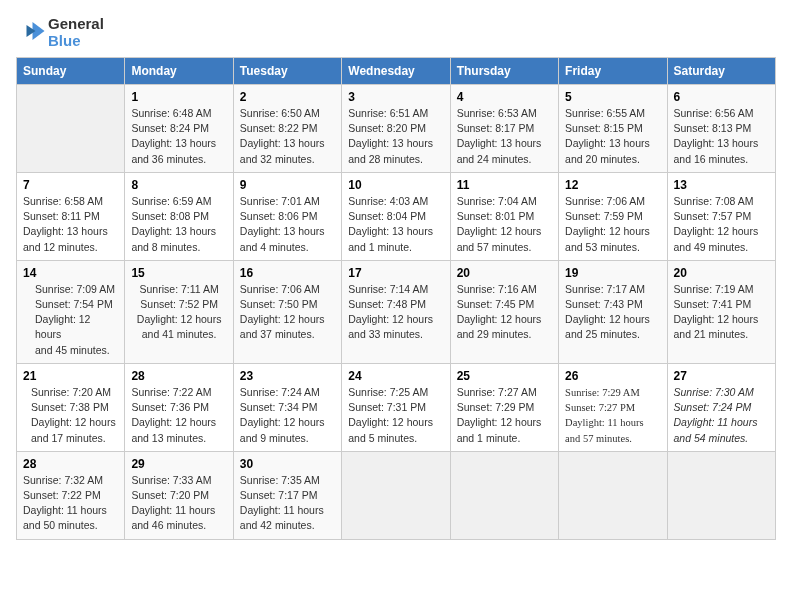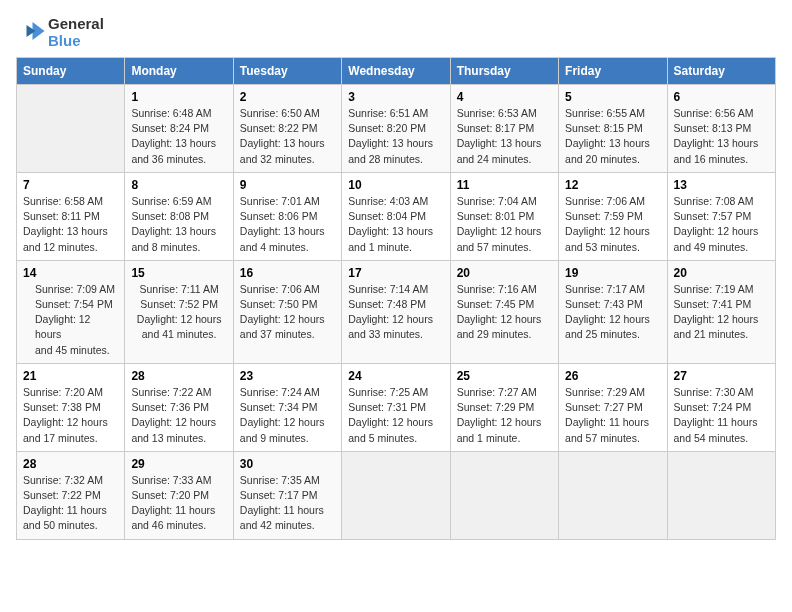--- a/index.html
+++ b/index.html
@@ -259,21 +259,21 @@
           <span class="day-number">20</span>
           <div class="cell-info" style="white-space: pre-line;">Sunrise: 7:19 AM
 Sunset: 7:41 PM
 Daylight: 12 hours
 and 21 minutes.</div>
         </td>
       </tr>
       <tr>
         <td>
           <span class="day-number">21</span>
-          <div class="cell-info" style="white-space: pre-line;">Sunrise: 7:20 AM
+          <div class="cell-info" style="white-space: pre-line; margin-left: 8px;">Sunrise: 7:20 AM
 Sunset: 7:38 PM
 Daylight: 12 hours
 and 17 minutes.</div>
         </td>
         <td>
           <span class="day-number">28</span>
           <div class="cell-info" style="white-space: pre-line;">Sunrise: 7:22 AM
 Sunset: 7:36 PM
 Daylight: 12 hours
 and 13 minutes.</div>
@@ -294,28 +294,28 @@
         </td>
         <td>
           <span class="day-number">25</span>
           <div class="cell-info" style="white-space: pre-line;">Sunrise: 7:27 AM
 Sunset: 7:29 PM
 Daylight: 12 hours
 and 1 minute.</div>
         </td>
         <td>
           <span class="day-number">26</span>
-          <div class="cell-info" style="white-space: pre-line;">Sunrise: 7:29 AM
+          <div class="cell-info" style="white-space: pre-line; font-family: Liberation Serif, serif;">Sunrise: 7:29 AM
 Sunset: 7:27 PM
 Daylight: 11 hours
 and 57 minutes.</div>
         </td>
         <td>
           <span class="day-number">27</span>
-          <div class="cell-info" style="white-space: pre-line;">Sunrise: 7:30 AM
+          <div class="cell-info" style="white-space: pre-line; font-style: italic;">Sunrise: 7:30 AM
 Sunset: 7:24 PM
 Daylight: 11 hours
 and 54 minutes.</div>
         </td>
       </tr>
       <tr>
         <td>
           <span class="day-number">28</span>
           <div class="cell-info" style="white-space: pre-line;">Sunrise: 7:32 AM
 Sunset: 7:22 PM

